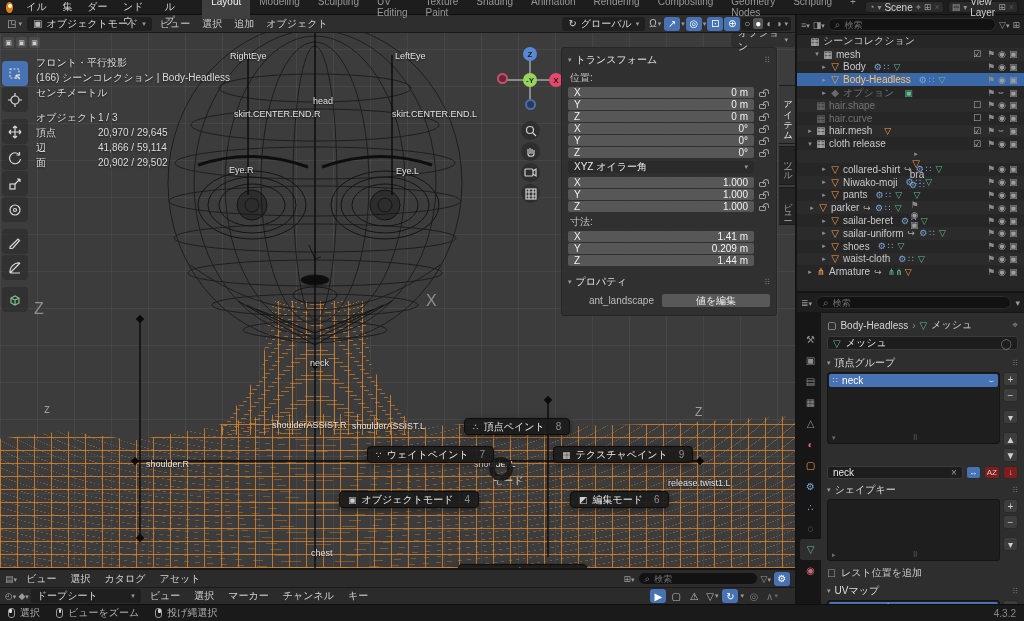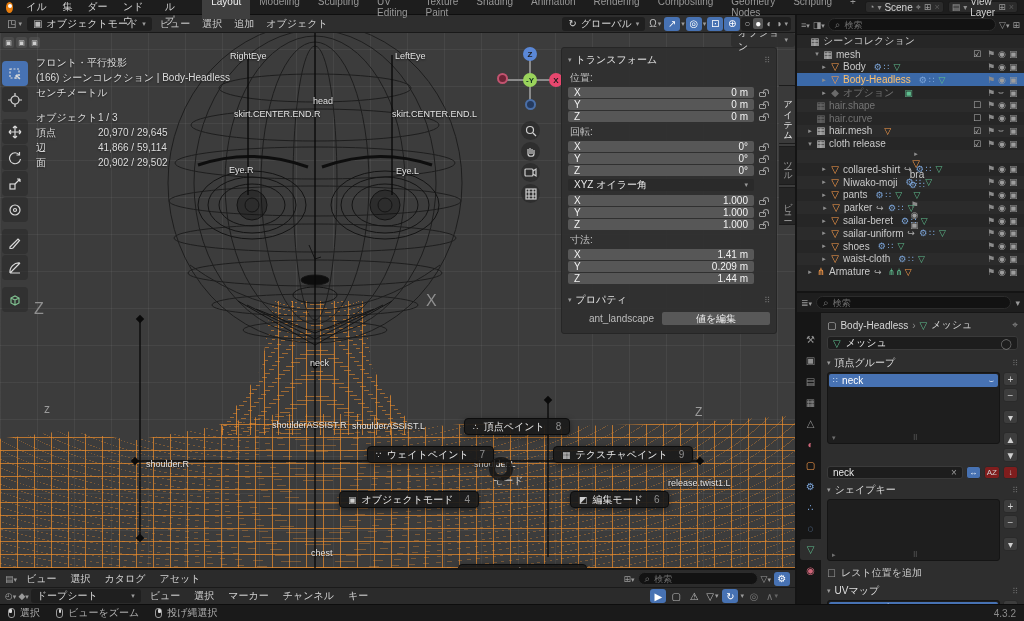--- a/index.html
+++ b/index.html
@@ -597,21 +597,20 @@
           <div class="trow">
             <div class="tpill">
               <span>Z</span>
               <span class="val">0 m</span>
             </div>
             <span class="lock">
               <i></i>
             </span>
           </div>
         </div>
-      <div class="plabel">回転:</div>
       <div>
 
       <div class="trow">
             <div class="tpill">
               <span>X</span>
               <span class="val">0°</span>
             </div>
             <span class="lock">
               <i></i>
             </span>
@@ -924,21 +923,21 @@
           <span class="mods g">⚙∷</span>
           <span class="tri g">▽</span>
           <span class="tri2 g"></span>
           <span class="spacer"></span>
           <span class="chk g"></span>
           <span class="flag g">⚑</span>
           <span class="eye g">◉</span>
           <span class="camx g">▣</span>
         </div>
 
-        <div class="ol-row" style="padding-left: 23px;">
+        <div class="ol-row" style="padding-left: 10px;">
           <span class="tw">▸</span>
           <span class="oicon i-mesh"></span>
           <span class="olabel">parker</span>
           <span class="link g">↪</span>
           <span class="mods g">⚙∷</span>
           <span class="tri g">▽</span>
           <span class="tri2 g"></span>
           <span class="spacer"></span>
           <span class="chk g"></span>
           <span class="flag g">⚑</span>

